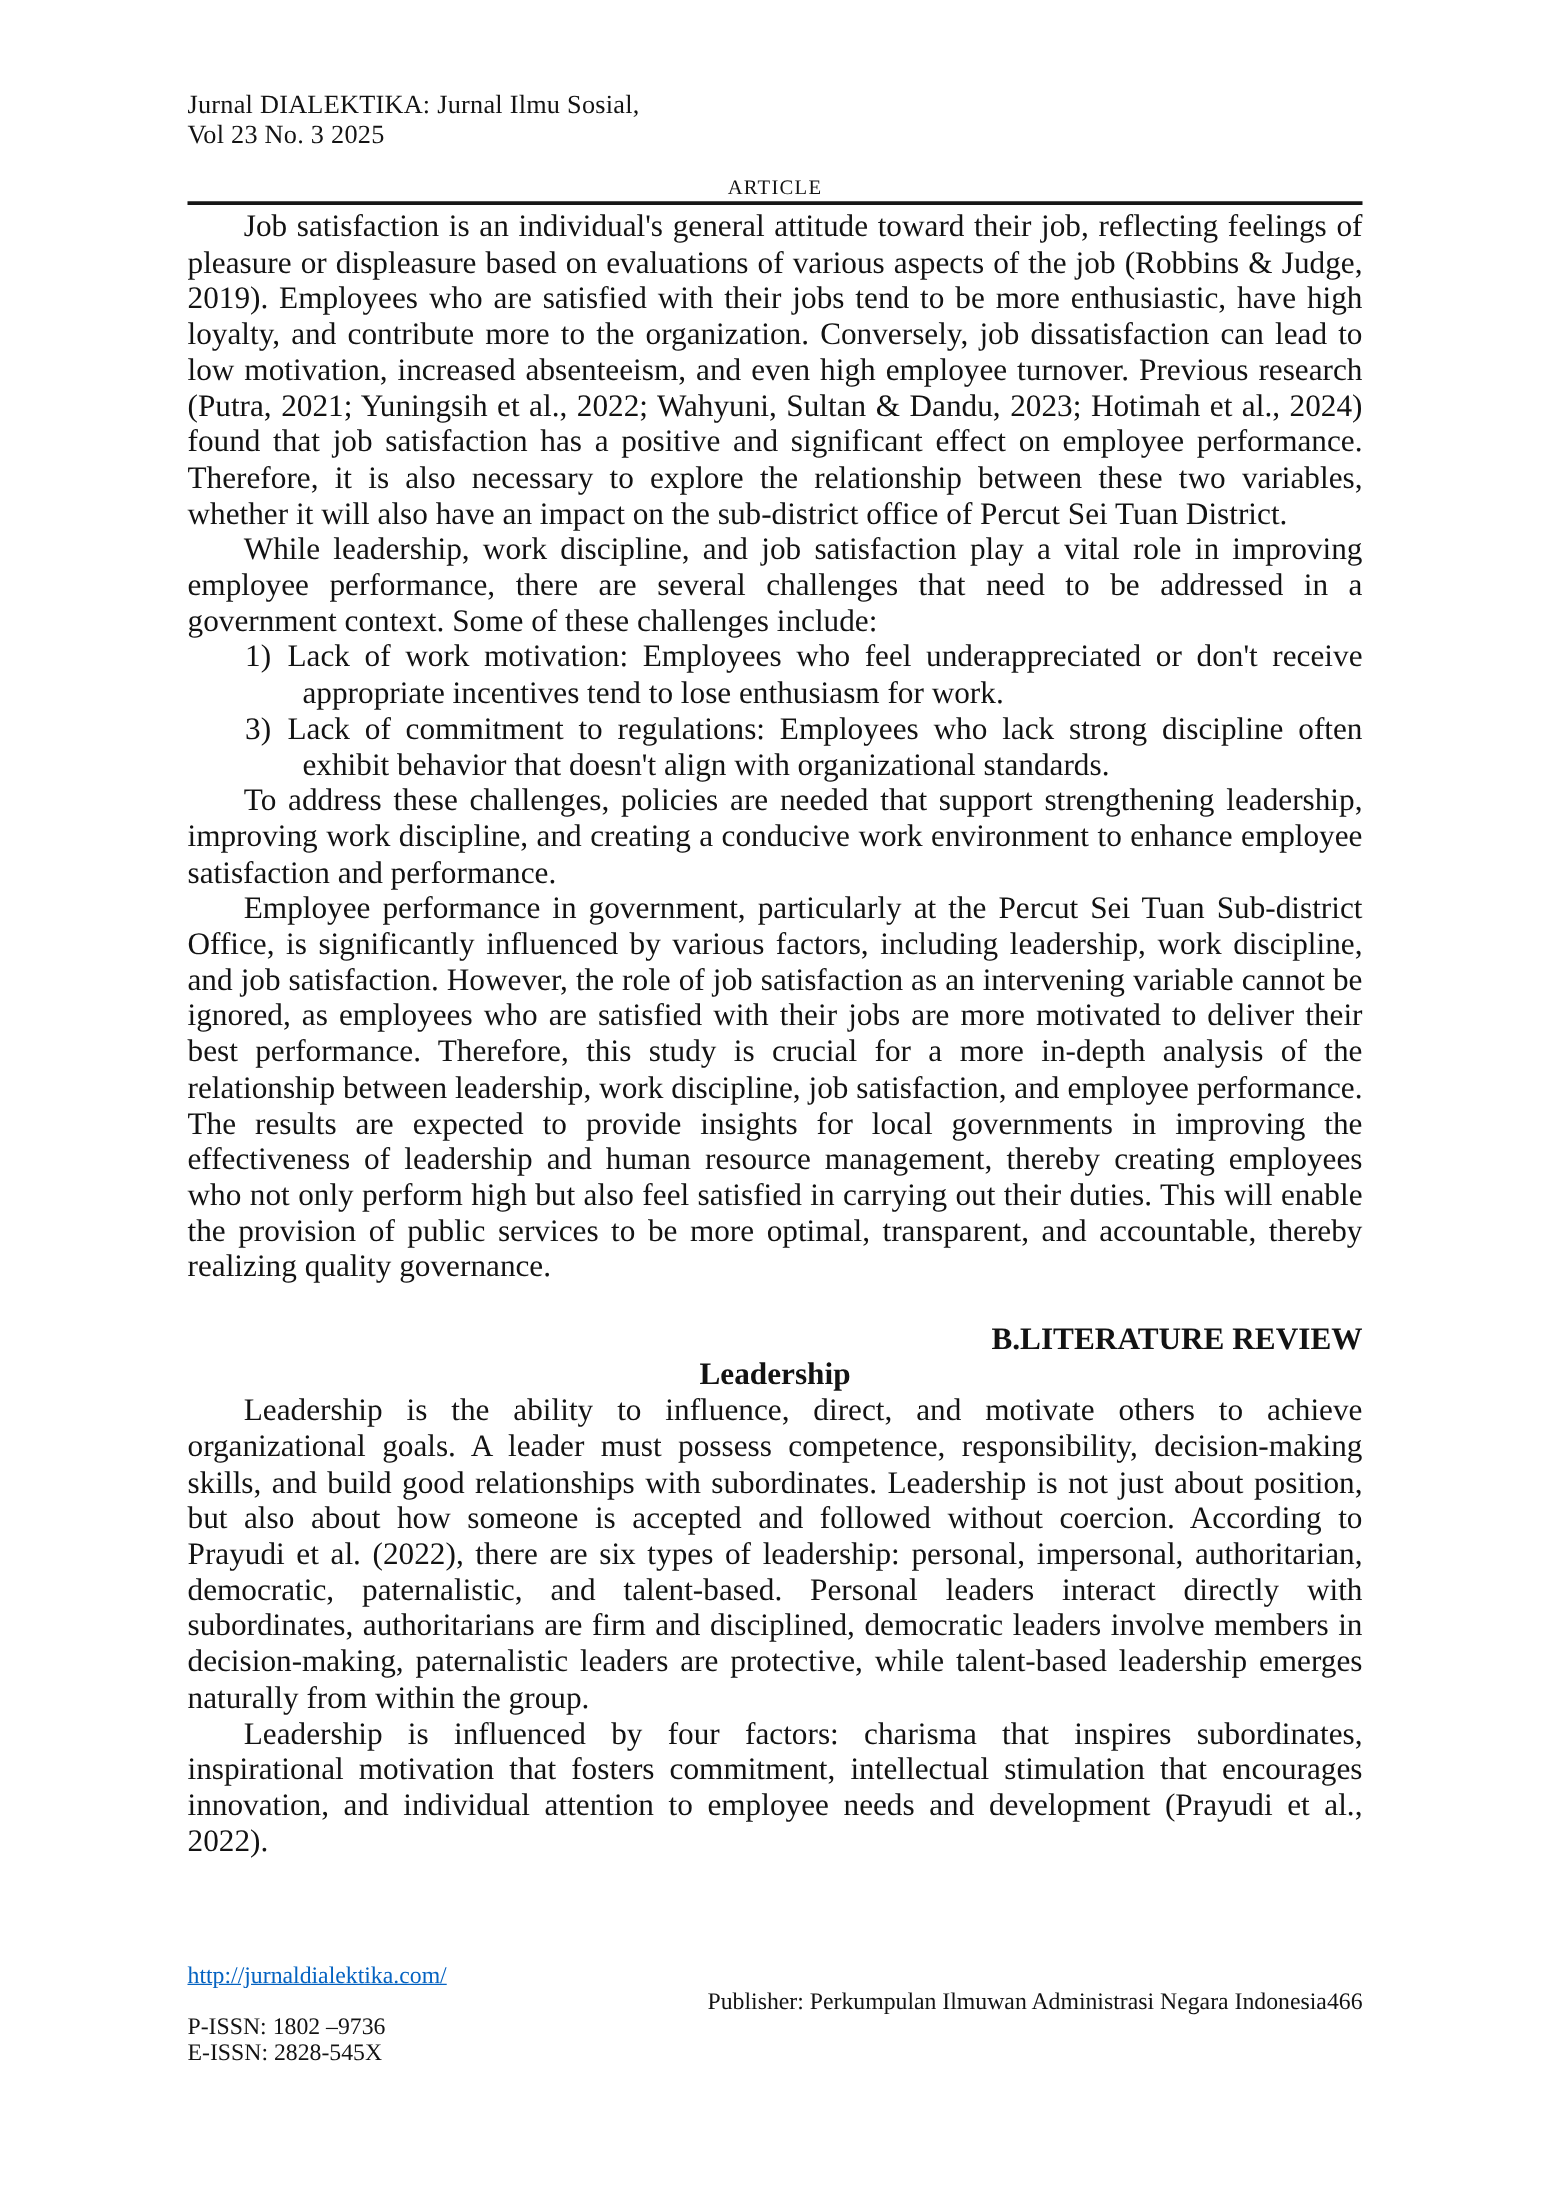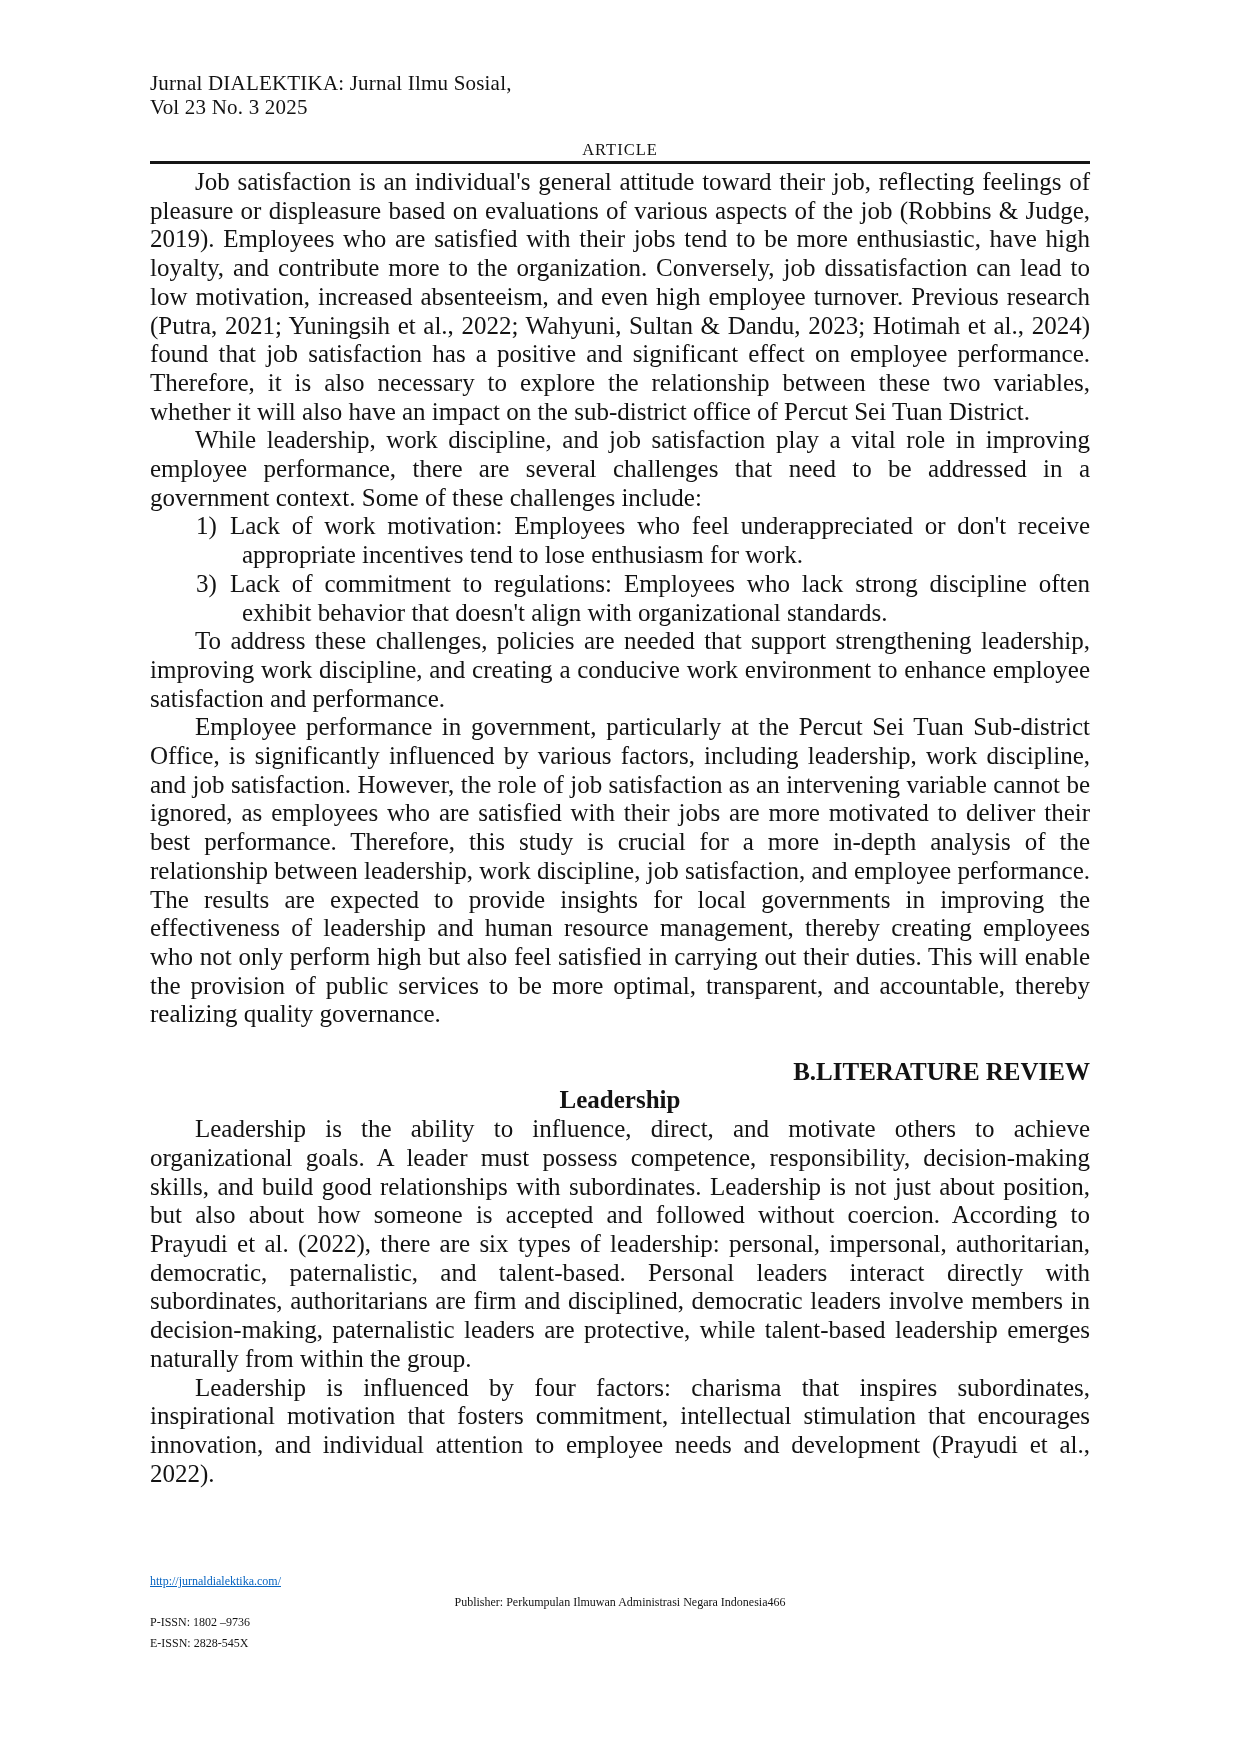--- a/index.html
+++ b/index.html
@@ -62,25 +62,25 @@
     font-size: 25px;
     line-height: 28.7px;
     font-weight: bold;
     text-align: center;
   }
   .footer {
     position: absolute;
     left: 150px;
     top: 1571px;
     width: 940px;
-    font-size: 12px;
+    font-size: 19px;
     line-height: 20.5px;
   }
   .footer a.site-link { text-decoration: underline; }
-  .footer .pub-row { display: flex; justify-content: center; }
+  .footer .pub-row { display: flex; justify-content: flex-end; }
 </style>
 </head>
 <body>
 
 <div class="page" style="color: rgb(19, 19, 19);">
 
   <div class="header">
     <div>Jurnal DIALEKTIKA: Jurnal Ilmu Sosial,</div>
     <div>Vol 23 No. 3 2025</div>
   </div>

